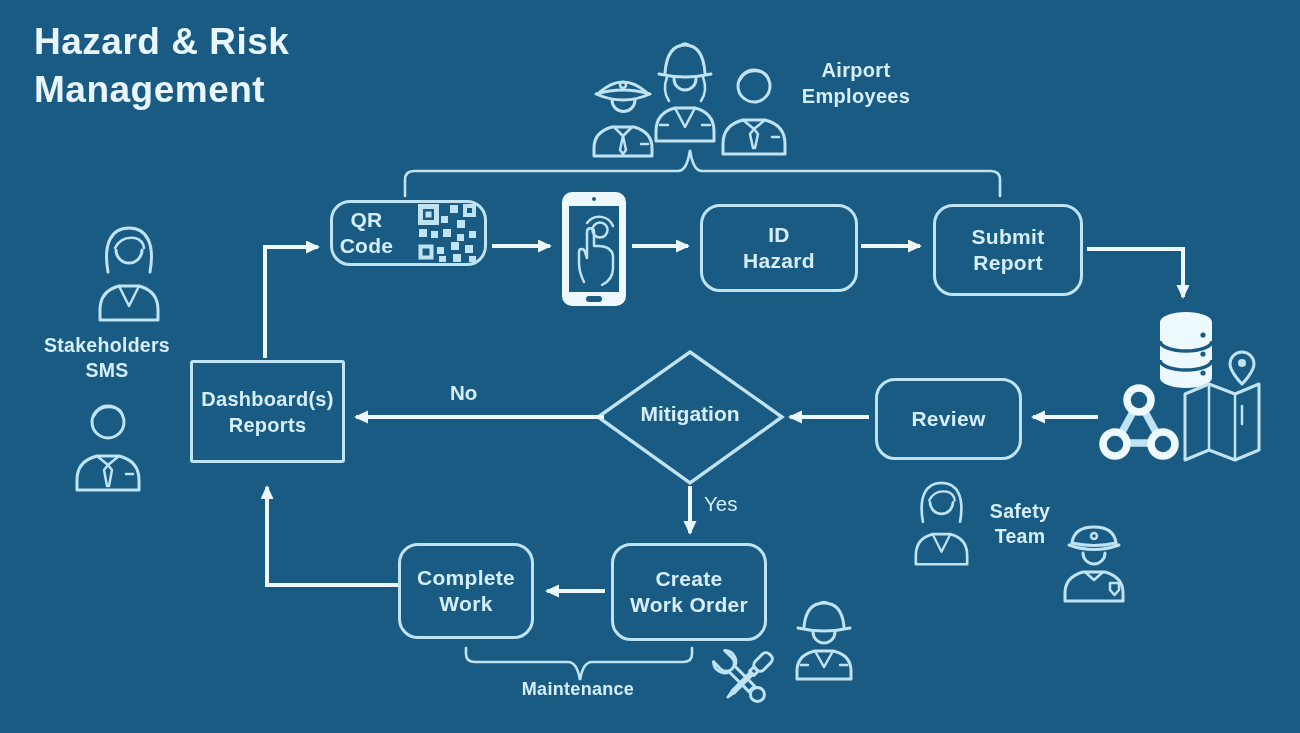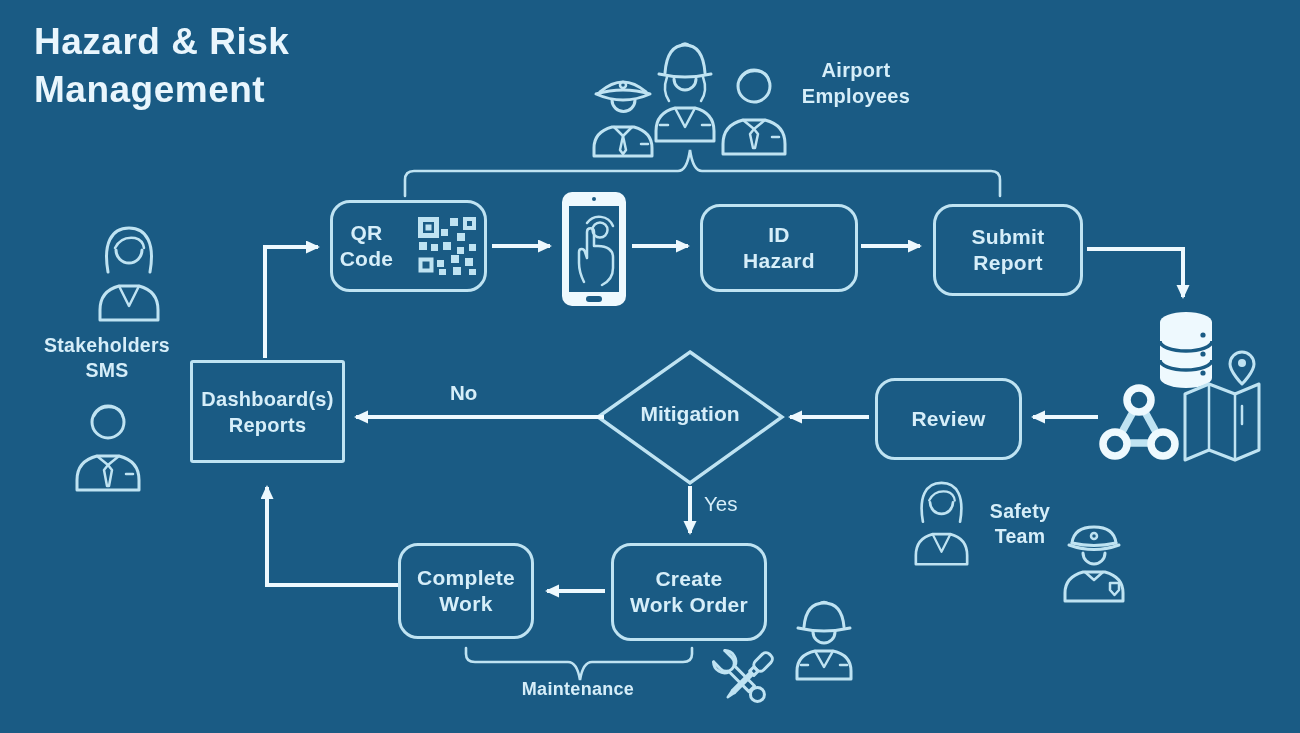--- a/index.html
+++ b/index.html
@@ -18,21 +18,21 @@
          line-height:48px; letter-spacing:0.5px;}
   
   .node{
     position:absolute; box-sizing:border-box;
     border:3.3px solid var(--line); border-radius:20px;
     display:flex; flex-direction:column; align-items:center; justify-content:center;
     font-size:21px; font-weight:bold; line-height:26px; text-align:center; color:var(--text);
     letter-spacing:0.3px;
   }
   .node.square{border-radius:3px; border-width:3.6px;}
-  #qr-box{left:330px; top:200px; width:157px; height:92px; flex-direction:row; gap:24px;}
+  #qr-box{left:330px; top:200px; width:157px; height:66px; flex-direction:row; gap:24px;}
   #id-box{left:700px; top:204px; width:158px; height:88px;}
   #submit-box{left:933px; top:204px; width:150px; height:92px;text-align:right;}
   #review-box{left:875px; top:378px; width:147px; height:82px;}
   #dashboard-box{left:190px; top:360px; width:155px; height:103px; font-size:20px;}
   #create-box{left:611px; top:543px; width:156px; height:98px;}
   #complete-box{left:398px; top:543px; width:136px; height:96px;}
   #mitigation-label{left:598px; top:402px; width:184px; text-align:center; font-size:21px; font-weight:bold;}
   
   .grouplabel{position:absolute; text-align:center; font-weight:bold; color:var(--text); letter-spacing:0.3px;}
   #airport-label{left:776px; top:57px; width:160px; font-size:20px; line-height:26px;}

